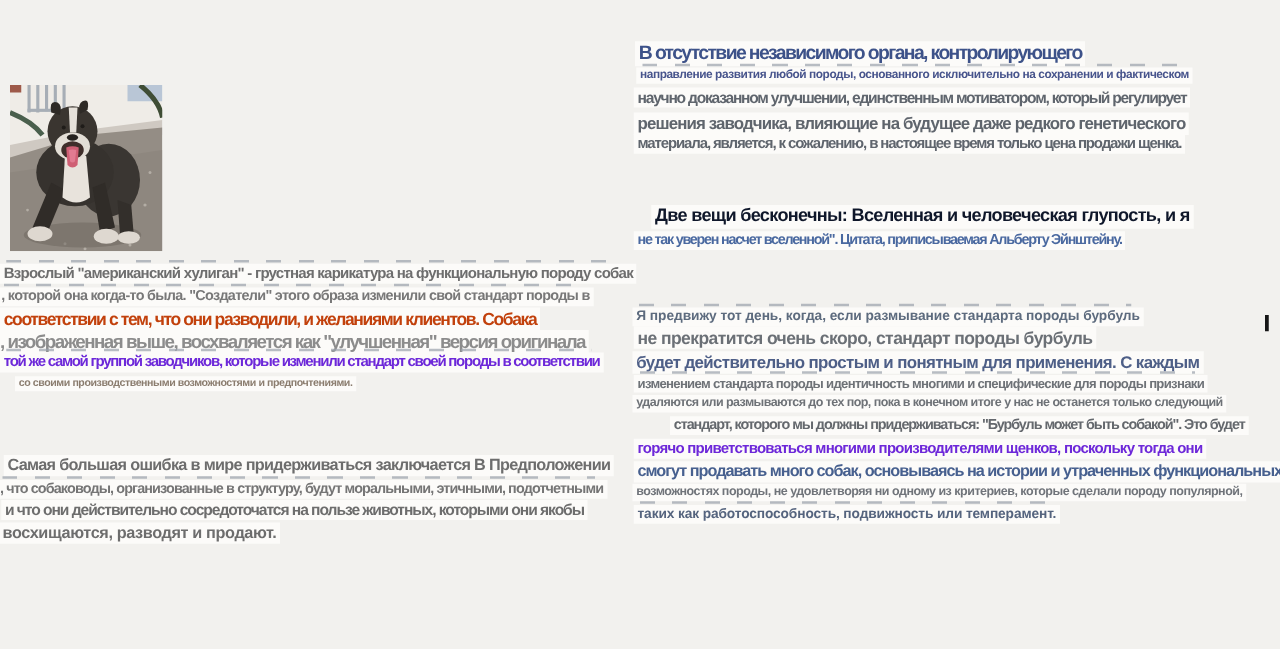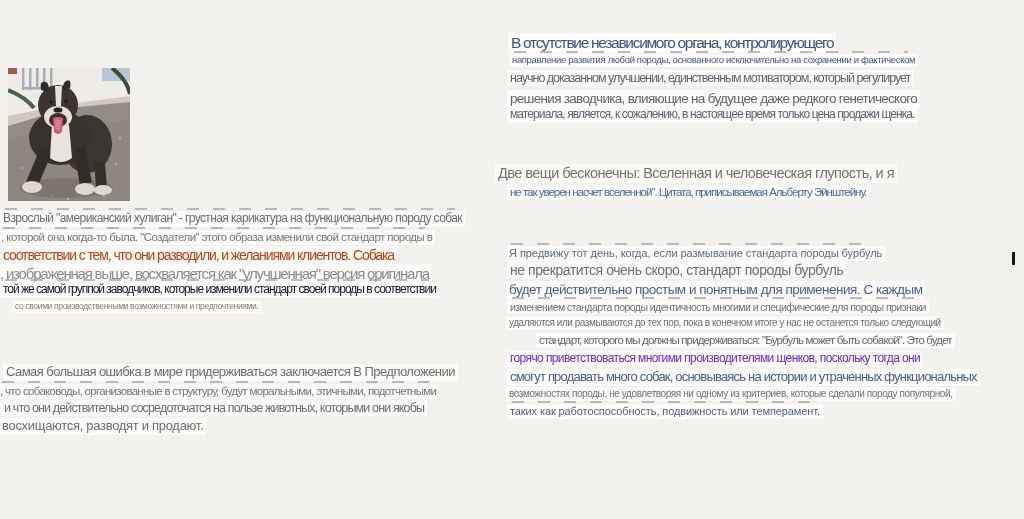--- a/index.html
+++ b/index.html
@@ -4,47 +4,47 @@
 <style>
   html,body{margin:0;padding:0}
   body{
     width:1024px;height:519px;position:relative;overflow:hidden;
     background:#f2f1ee;
     font-family:"Liberation Sans","DejaVu Sans",sans-serif;
   }
   
   .ln{
     position:absolute;white-space:nowrap;display:inline-block;
-    background:#fcfbf9;padding:1px 3px;color:#6b6b6b;line-height:1.15;
+    background:#fcfbf9;padding:1px 3px;color:#6b6b6b;line-height:1.15;font-weight:bold;
   }
   .dash::before{
     content:"";position:absolute;top:-3px;left:5px;right:10px;height:2px;
     background:repeating-linear-gradient(90deg,#9aa1ab 0 12px,transparent 12px 26px);
     opacity:.7;
   }
   
   .lp1-1{left:0px;  top:211px; font-size:12px;   letter-spacing:-0.6px; color:#6e6e6e;}
   .lp1-2{left:-2px; top:230px; font-size:11.5px; letter-spacing:-0.55px;color:#787878;}
   .lp1-3{left:0px;  top:246px; font-size:14px;   letter-spacing:-1.1px; color:#c2410c;}
   .lp1-4{left:-3px; top:264px; font-size:15px;   letter-spacing:-1.2px; color:#8c8c8c;}
-  .lp1-5{left:0px;  top:282px; font-size:12px;   letter-spacing:-1px;   color:#0f172a;}
+  .lp1-5{left:0px;  top:282px; font-size:12px;   letter-spacing:-1px;   color:#6d28d9;}
   .lp1-6{left:12px;  top:301px; font-size:8.5px;  letter-spacing:-0.35px;color:#8b7d6f;}
   
   .lp2-1{left:3px;  top:364px; font-size:13px;   letter-spacing:-0.55px;color:#6d6d6d;}
   .lp2-2{left:-3px; top:384px; font-size:11.5px; letter-spacing:-0.7px; color:#757575;}
   .lp2-3{left:1px;  top:400px; font-size:12.5px; letter-spacing:-0.85px;color:#6d6d6d;}
   .lp2-4{left:-1px; top:418px; font-size:13px;   letter-spacing:-0.3px; color:#6d6d6d;}
   
   .rp1-1{left:508px;top:33px;  font-size:15.5px; letter-spacing:-1.3px; color:#3d5289;}
   .rp1-2{left:509px;top:54px;  font-size:9.5px;  letter-spacing:-0.35px;color:#47548c;}
   .rp1-3{left:507px;top:70px;  font-size:12.5px; letter-spacing:-1px;   color:#5f656d;}
   .rp1-4{left:507px;top:90px;  font-size:13.5px; letter-spacing:-0.7px; color:#5f656d;}
   .rp1-5{left:507px;top:107px; font-size:12px;   letter-spacing:-0.9px; color:#5f656d;}
   
-  .rq-1 {left:495px;top:164px; font-size:14.5px; letter-spacing:-0.55px;color:#737373;}
+  .rq-1 {left:521px;top:164px; font-size:14.5px; letter-spacing:-0.55px;color:#0f172a;}
   .rq-2 {left:507px;top:185px; font-size:11.5px; letter-spacing:-1px;   color:#4a69a0;}
   
   .rp2-1{left:506px;top:246px; font-size:11px;   letter-spacing:-0.05px;color:#5d6b7e;}
   .rp2-2{left:507px;top:261px; font-size:14px;   letter-spacing:-0.45px;color:#6b7076;}
   .rp2-3{left:506px;top:281px; font-size:13.5px; letter-spacing:-0.5px; color:#4e5f87;}
   .rp2-4{left:507px;top:300px; font-size:10.5px; letter-spacing:-0.55px;color:#6e7277;}
   .rp2-5{left:506px;top:316px; font-size:10px;   letter-spacing:-0.45px;color:#6e7277;text-align:center;}
   .rp2-6{left:506px;top:333px; font-size:11.5px; letter-spacing:-0.85px;color:#64686d;margin-left:30px;}
   .rp2-7{left:507px;top:351px; font-size:12px; letter-spacing:-0.6px; color:#6d28d9;}
   .rp2-8{left:507px;top:369px; font-size:13px;   letter-spacing:-0.8px; color:#47608f;}

